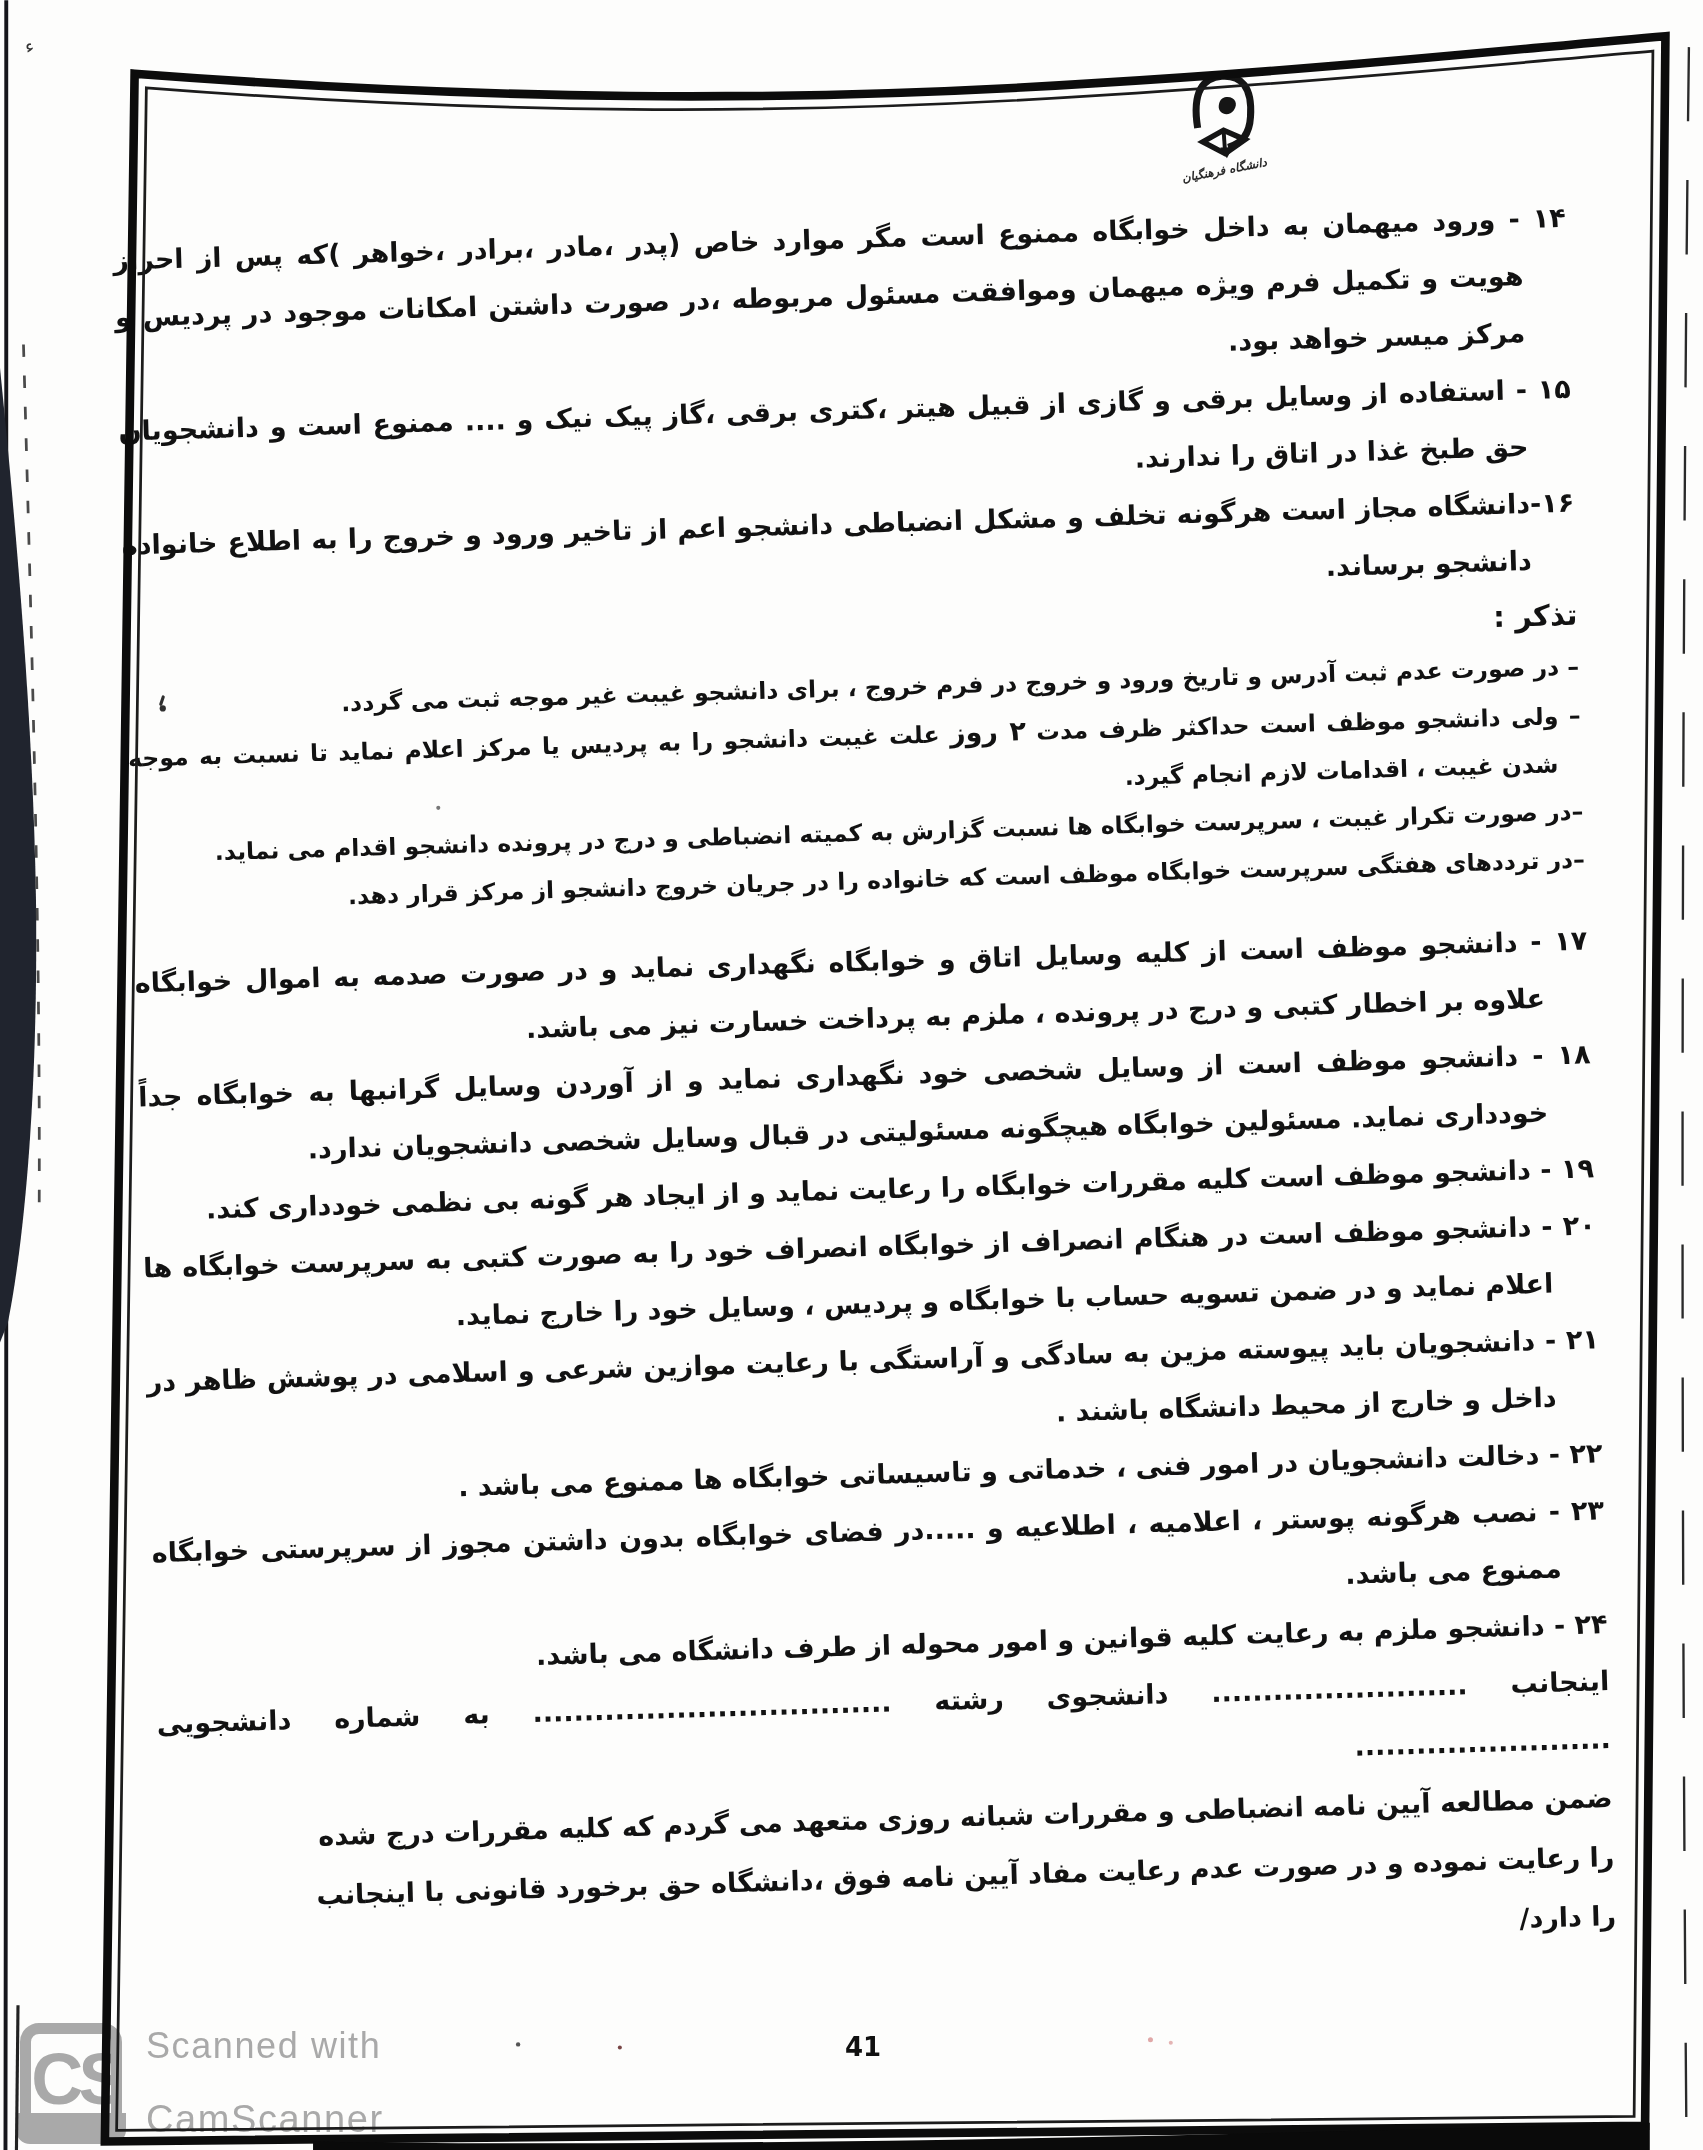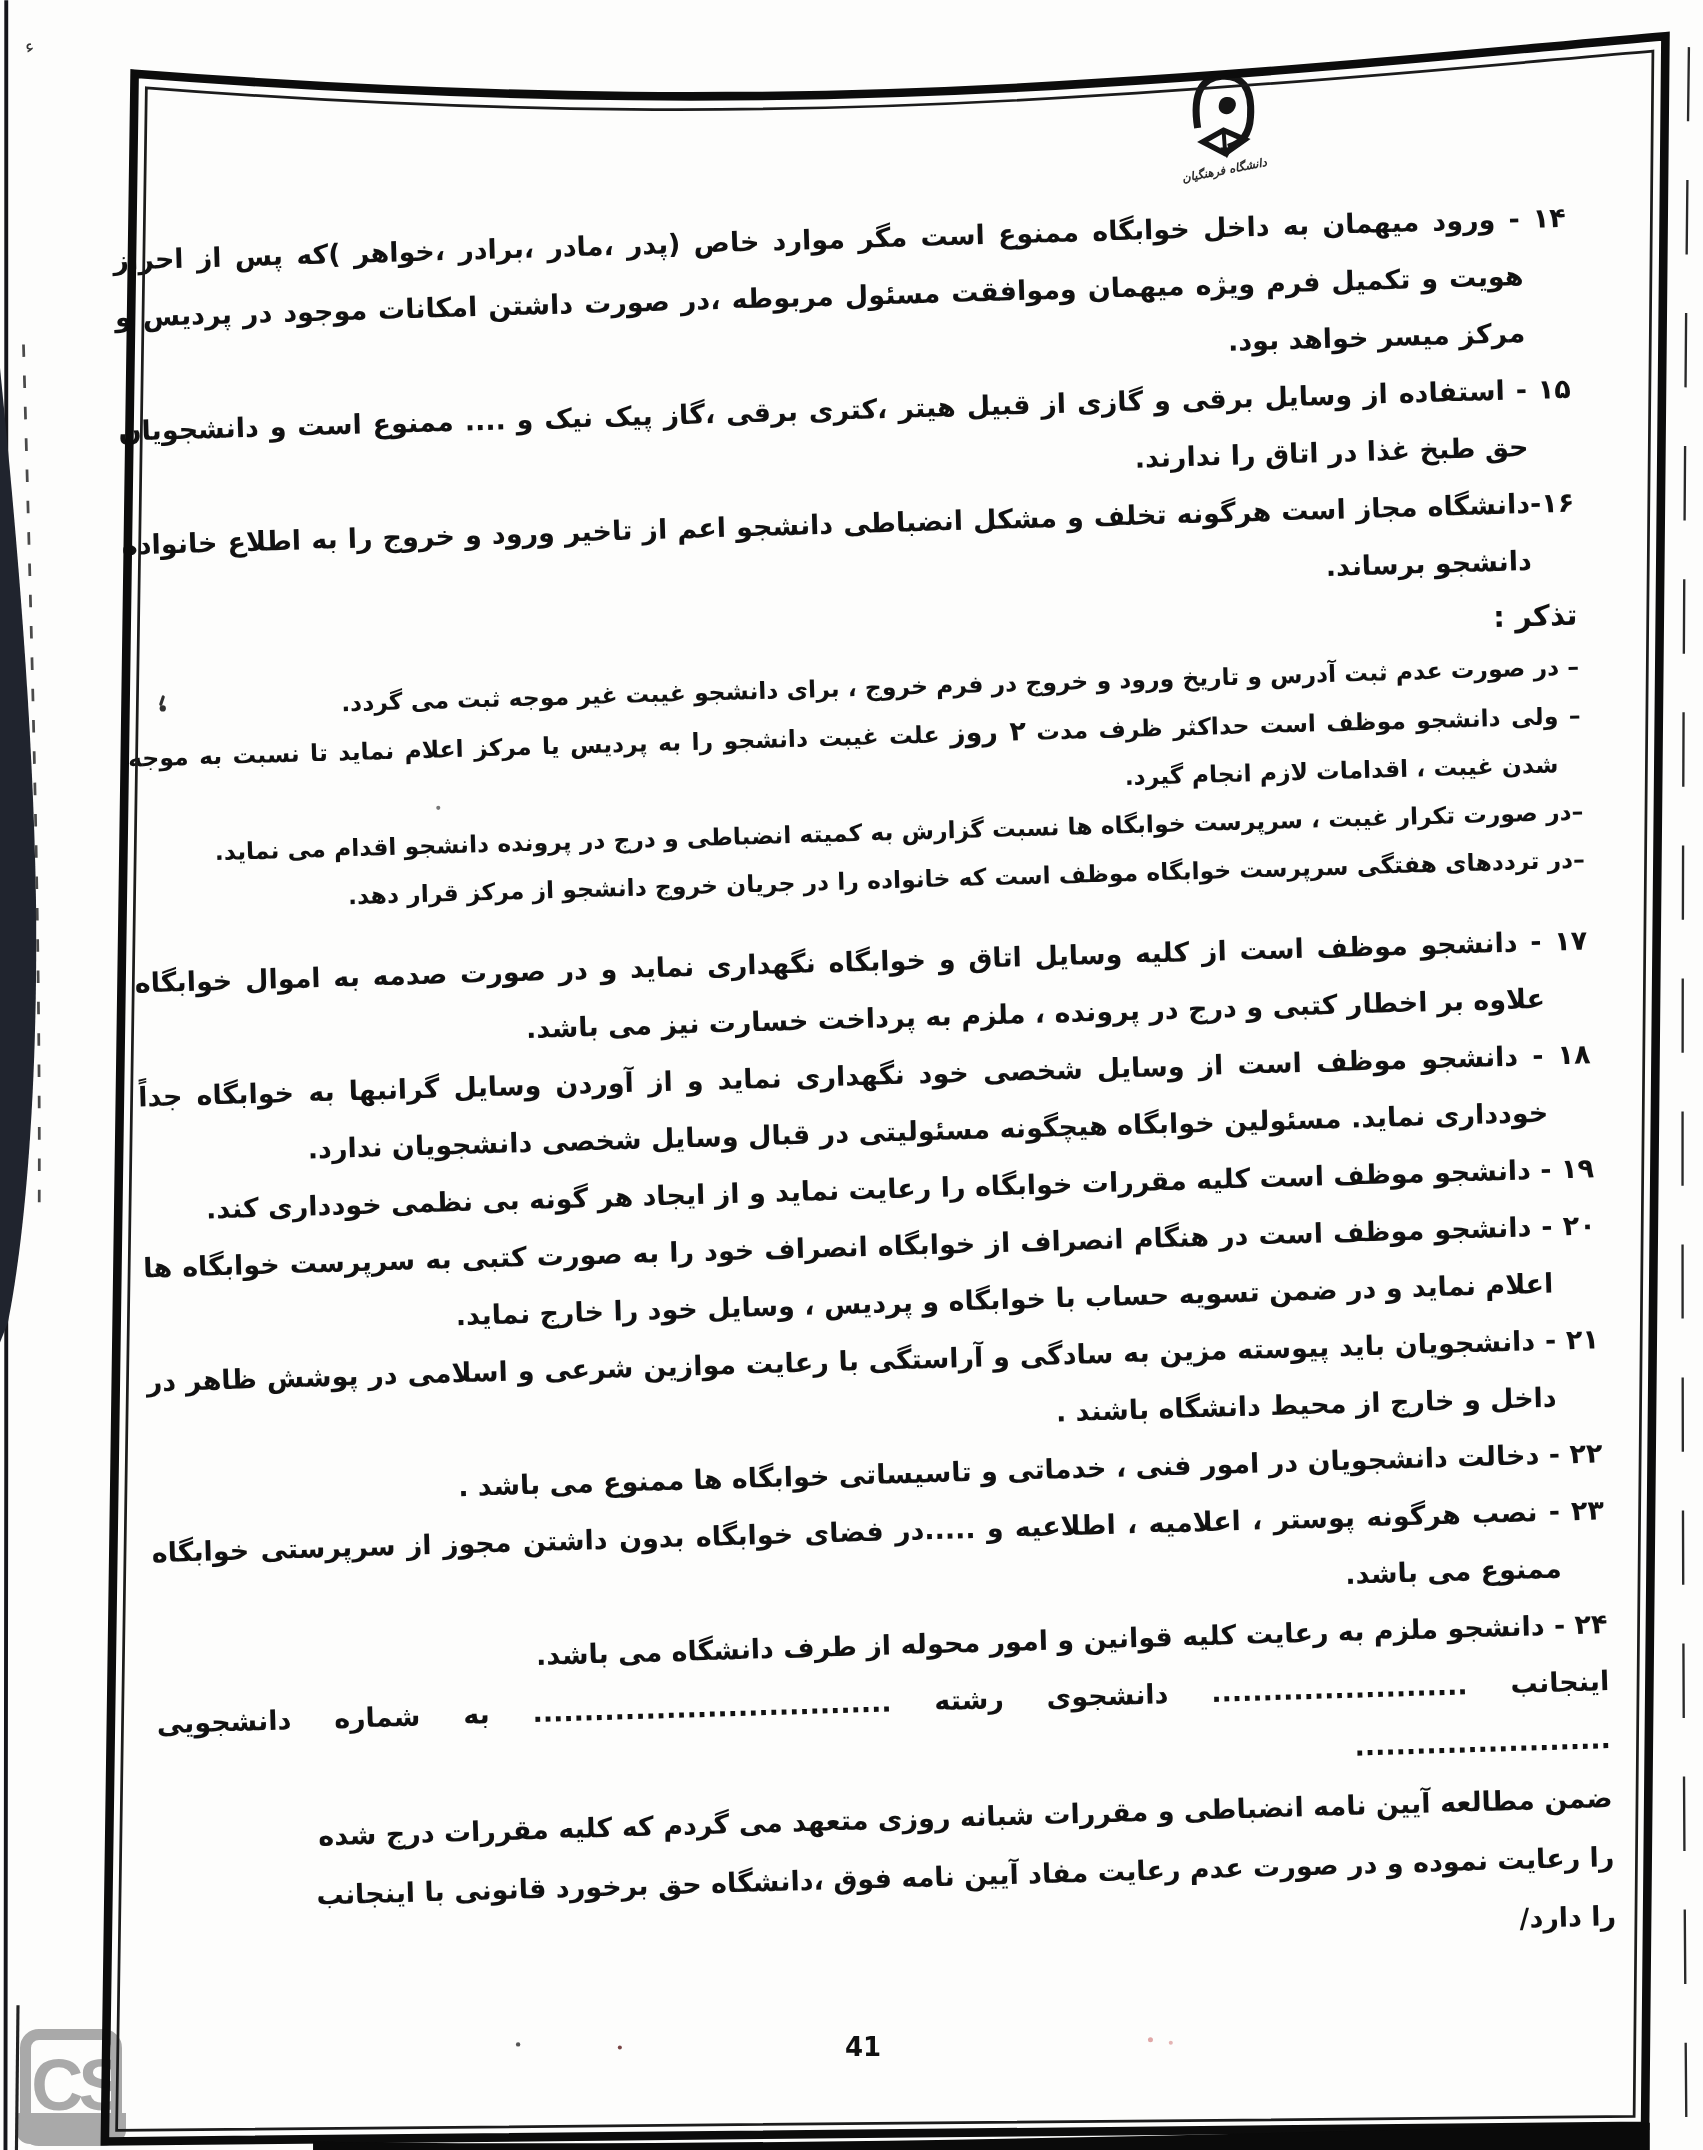--- a/index.html
+++ b/index.html
@@ -65,21 +65,21 @@
   
   .page-number{
     position:absolute;top:2032px;left:845px;
     font-size:26px;font-weight:700;color:#101010;
     direction:rtl;
   }
 
   
   .watermark{position:absolute;left:0;top:2008px;width:548px;height:142px;color:#a9a9a9;}
   .cs-badge{
-    position:absolute;left:20.3px;top:21px;width:80px;height:95px;
+    position:absolute;left:20.3px;top:15px;width:80px;height:95px;
     border:11.7px solid #a9a9a9;border-radius:19px;
     font-family:"Liberation Sans",sans-serif;
     font-weight:bold;font-size:72px;line-height:91px;
     text-align:center;letter-spacing:-4.7px;color:#a9a9a9;
     overflow:hidden;
   }
   .cs-bar{
     position:absolute;left:15.7px;top:105px;width:110px;height:31px;
     background:#a9a9a9;border-radius:0 0 14px 14px;
   }
@@ -94,20 +94,24 @@
   svg.overlay{position:absolute;inset:0;pointer-events:none;}
 </style>
 </head>
 <body>
 
 <div class="page">
 
   <div class="watermark">
     <div class="cs-badge">CS</div>
     <div class="cs-bar"></div>
+    <div class="wm-text">
+      <div class="wm-line1">Scanned with</div>
+      <div class="wm-line2">CamScanner</div>
+    </div>
   </div>
 
   <div class="logo-box">
     <svg width="94" height="133" viewBox="0 0 120 170">
       <g fill="none" stroke="#151515" stroke-width="9">
         <path d="M24,78 C18,30 34,14 57,13 C82,12 96,28 92,66 C90,88 80,100 62,104"></path>
         <path d="M30,96 L57,82 L84,95 L58,112 Z" stroke-width="7"></path>
         <path d="M57,82 L58,112" stroke-width="5"></path>
       </g>
       <path d="M60,40 c12,-2 18,8 11,17 c-7,9 -21,4 -19,-7 c1,-6 4,-9 8,-10 z" fill="#151515"></path>

